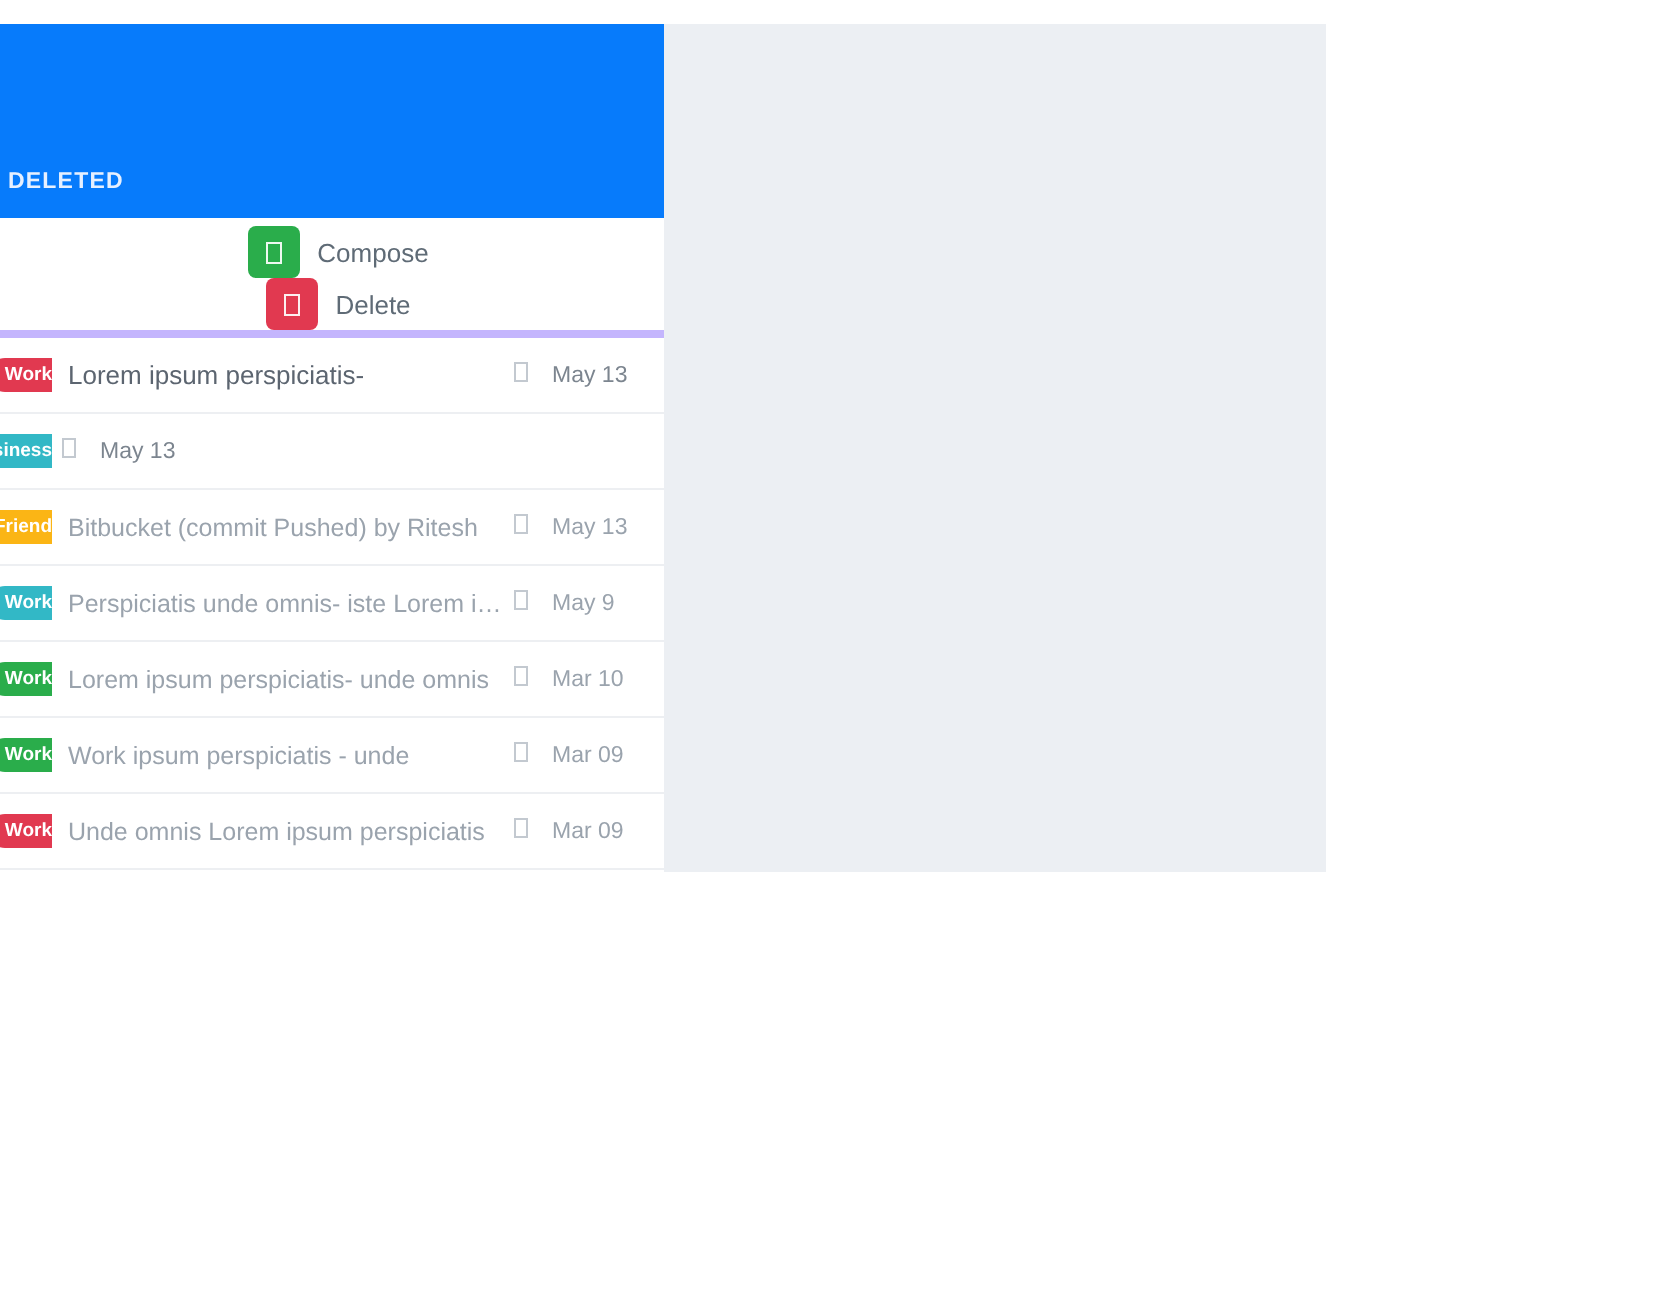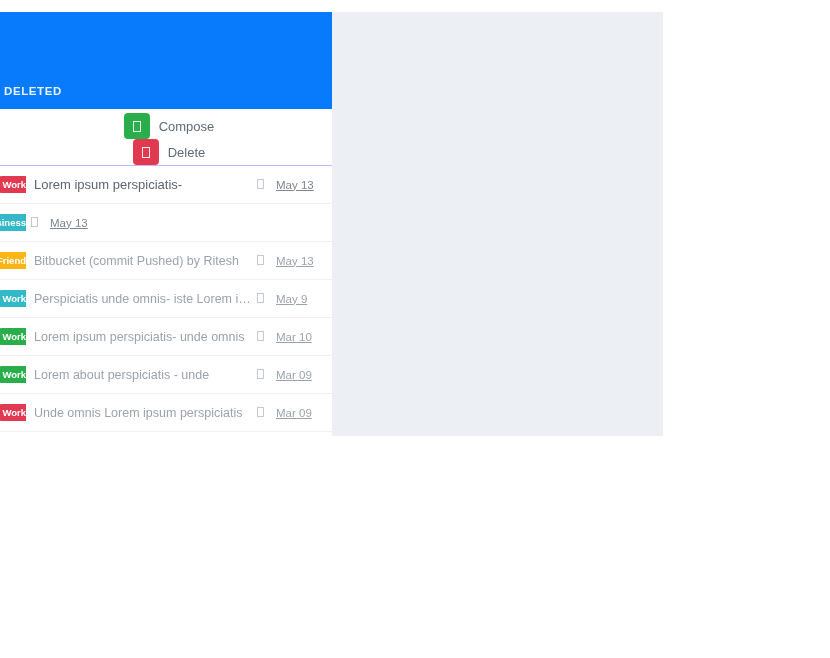--- a/index.html
+++ b/index.html
@@ -94,21 +94,21 @@
   .tool-label {
     margin-left: 9px;
     font-size: 13px;
     color: #5f6b76;
     white-space: nowrap;
   }
 
   
   #mail-list {
     background: #ffffff;
-    border-top: 1px solid #c4b5fd;
+    border-top: 4px solid #c4b5fd;
   }
   .mail-row {
     position: relative;
     height: 38px;
     display: flex;
     align-items: center;
     border-bottom: 1px solid #edeff2;
     box-sizing: border-box;
     cursor: pointer;
     padding-right: 12px;
@@ -159,21 +159,20 @@
     border: 1px solid #c3c9d0;
     box-sizing: border-box;
   }
   .date {
     flex: 0 0 auto;
     width: 44px;
     text-align: left;
     font-size: 11.5px;
     color: #9aa3ad;
     white-space: nowrap;
-    text-decoration: underline;
   }
   .mail-row.unread .date { color: #7c858f; }
 </style>
 </head>
 <body>
 
 <div id="screen">
 
   <div id="detail-panel" style="background: rgb(236, 239, 243);"></div>
 
@@ -244,21 +243,21 @@
         </div>
         <div class="subject">Lorem ipsum perspiciatis- unde omnis</div>
         <div class="row-icon"><span class="glyph"></span></div>
         <div class="date">Mar 10</div>
       </div>
 
       <div class="mail-row">
         <div class="label-cell">
           <span class="tag" style="background: rgb(42, 173, 75);">Work</span>
         </div>
-        <div class="subject">Lorem about perspiciatis - unde</div>
+        <div class="subject">Work ipsum perspiciatis - unde</div>
         <div class="row-icon"><span class="glyph"></span></div>
         <div class="date">Mar 09</div>
       </div>
 
       <div class="mail-row">
         <div class="label-cell">
           <span class="tag" style="background: rgb(225, 57, 80);">Work</span>
         </div>
         <div class="subject">Unde omnis Lorem ipsum perspiciatis</div>
         <div class="row-icon"><span class="glyph"></span></div>

